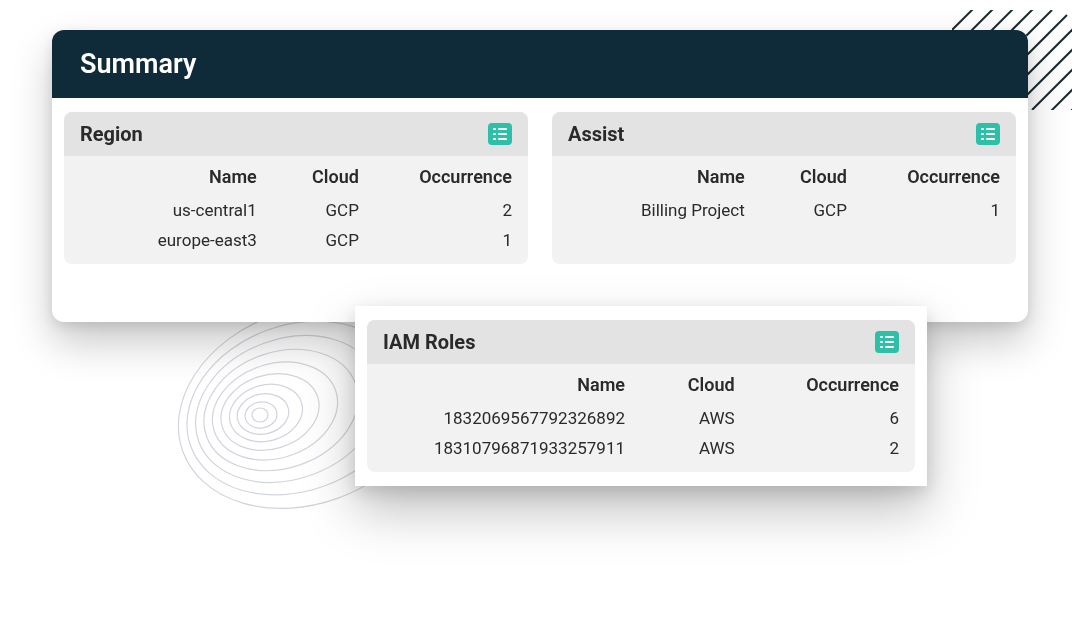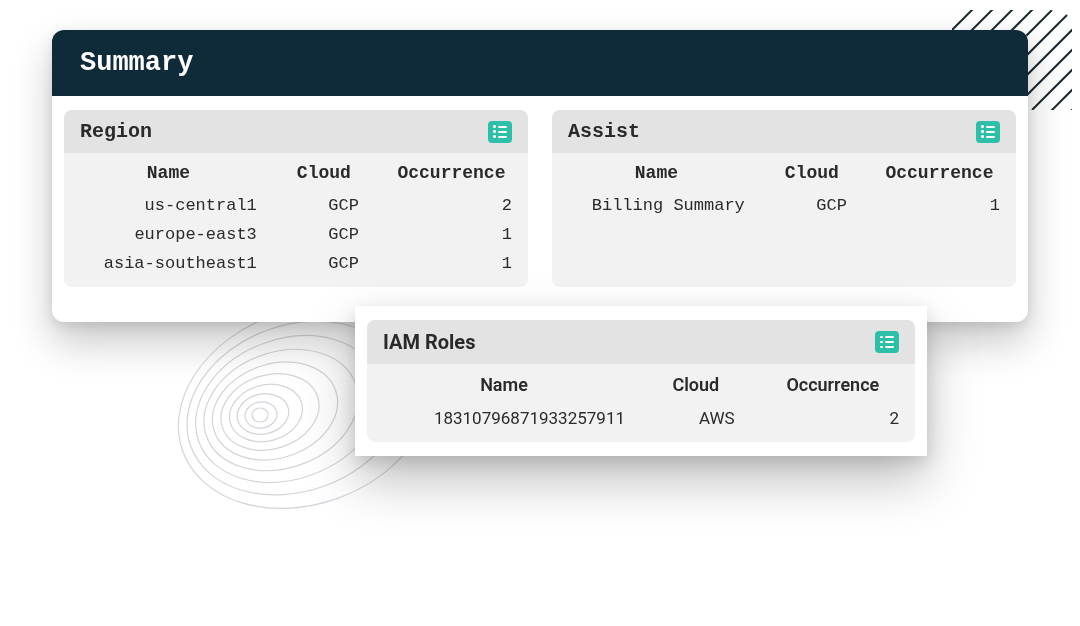--- a/index.html
+++ b/index.html
@@ -45,21 +45,20 @@
       position: absolute;
       left: 52px;
       top: 30px;
       width: 976px;
       height: 292px;
       background: #ffffff;
       border-radius: 12px;
       box-shadow: 0 20px 40px rgba(0,0,0,0.22), 0 4px 12px rgba(0,0,0,0.1);
       z-index: 2;
       overflow: hidden;
-      font-family: Liberation Mono, monospace;
     }
     .summary-header {
       background: #0f2a38;
       color: #ffffff;
       padding: 18px 28px;
       font-size: 27px;
       font-weight: 600;
     }
     .summary-body {
       display: flex;
@@ -113,21 +112,21 @@
       height: 2px;
       background: #ffffff;
       flex: 1;
       border-radius: 1px;
     }
     .tbl {
       width: 100%;
       border-collapse: collapse;
     }
     .tbl th {
-      text-align: center;
+      text-align: right;
       font-size: 18px;
       font-weight: 600;
       color: #2a2a2a;
       padding: 10px 16px 8px;
     }
     .tbl td {
       text-align: right;
       font-size: 17px;
       font-weight: 400;
       color: #2a2a2a;
@@ -222,25 +221,20 @@
           <tr>
             <td>us-central1</td>
             <td>GCP</td>
             <td>2</td>
           </tr>
           <tr>
             <td>europe-east3</td>
             <td>GCP</td>
             <td>1</td>
           </tr>
-          <tr>
-            <td>asia-southeast1</td>
-            <td>GCP</td>
-            <td>1</td>
-          </tr>
         </tbody>
       </table>
     </div>
 
     <div class="panel">
       <div class="panel-head">
         <span class="panel-title">Assist</span>
         <span class="list-icon">
           <span class="list-icon-row">
               <span class="list-icon-dot"></span>
@@ -259,21 +253,21 @@
       <table class="tbl">
         <thead>
           <tr>
             <th class="col-name">Name</th>
             <th class="col-cloud">Cloud</th>
             <th class="col-occ">Occurrence</th>
           </tr>
         </thead>
         <tbody>
           <tr>
-            <td>Billing Summary</td>
+            <td>Billing Project</td>
             <td>GCP</td>
             <td>1</td>
           </tr>
         </tbody>
       </table>
     </div>
 
   </div>
 </div>
 
@@ -299,20 +293,25 @@
     <table class="tbl">
       <thead>
         <tr>
           <th class="col-name-wide">Name</th>
           <th class="col-cloud-s">Cloud</th>
           <th class="col-occ-s">Occurrence</th>
         </tr>
       </thead>
       <tbody>
         <tr>
+          <td>1832069567792326892</td>
+          <td>AWS</td>
+          <td>6</td>
+        </tr>
+        <tr>
           <td>18310796871933257911</td>
           <td>AWS</td>
           <td>2</td>
         </tr>
       </tbody>
     </table>
   </div>
 </div>
 
 </body></html>

